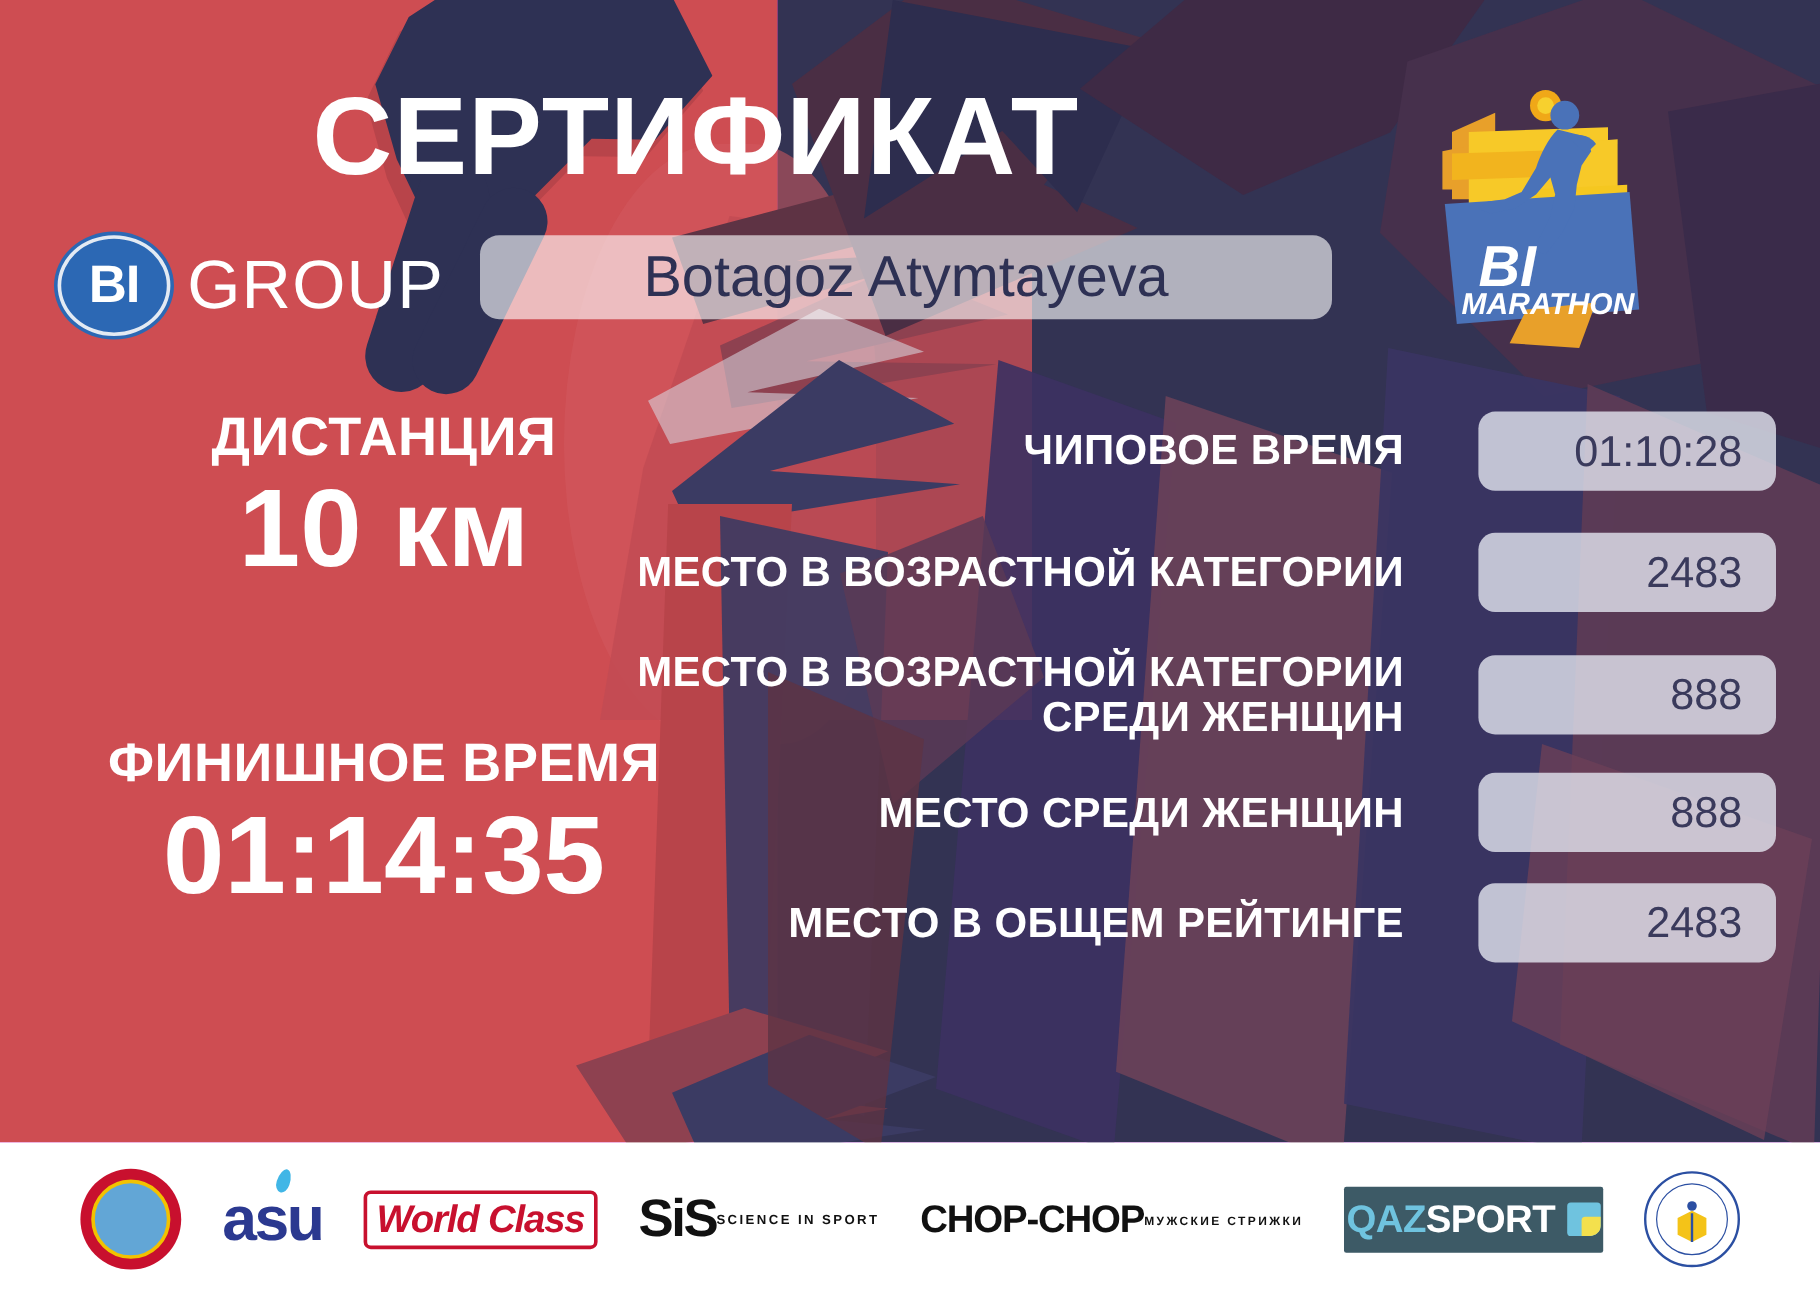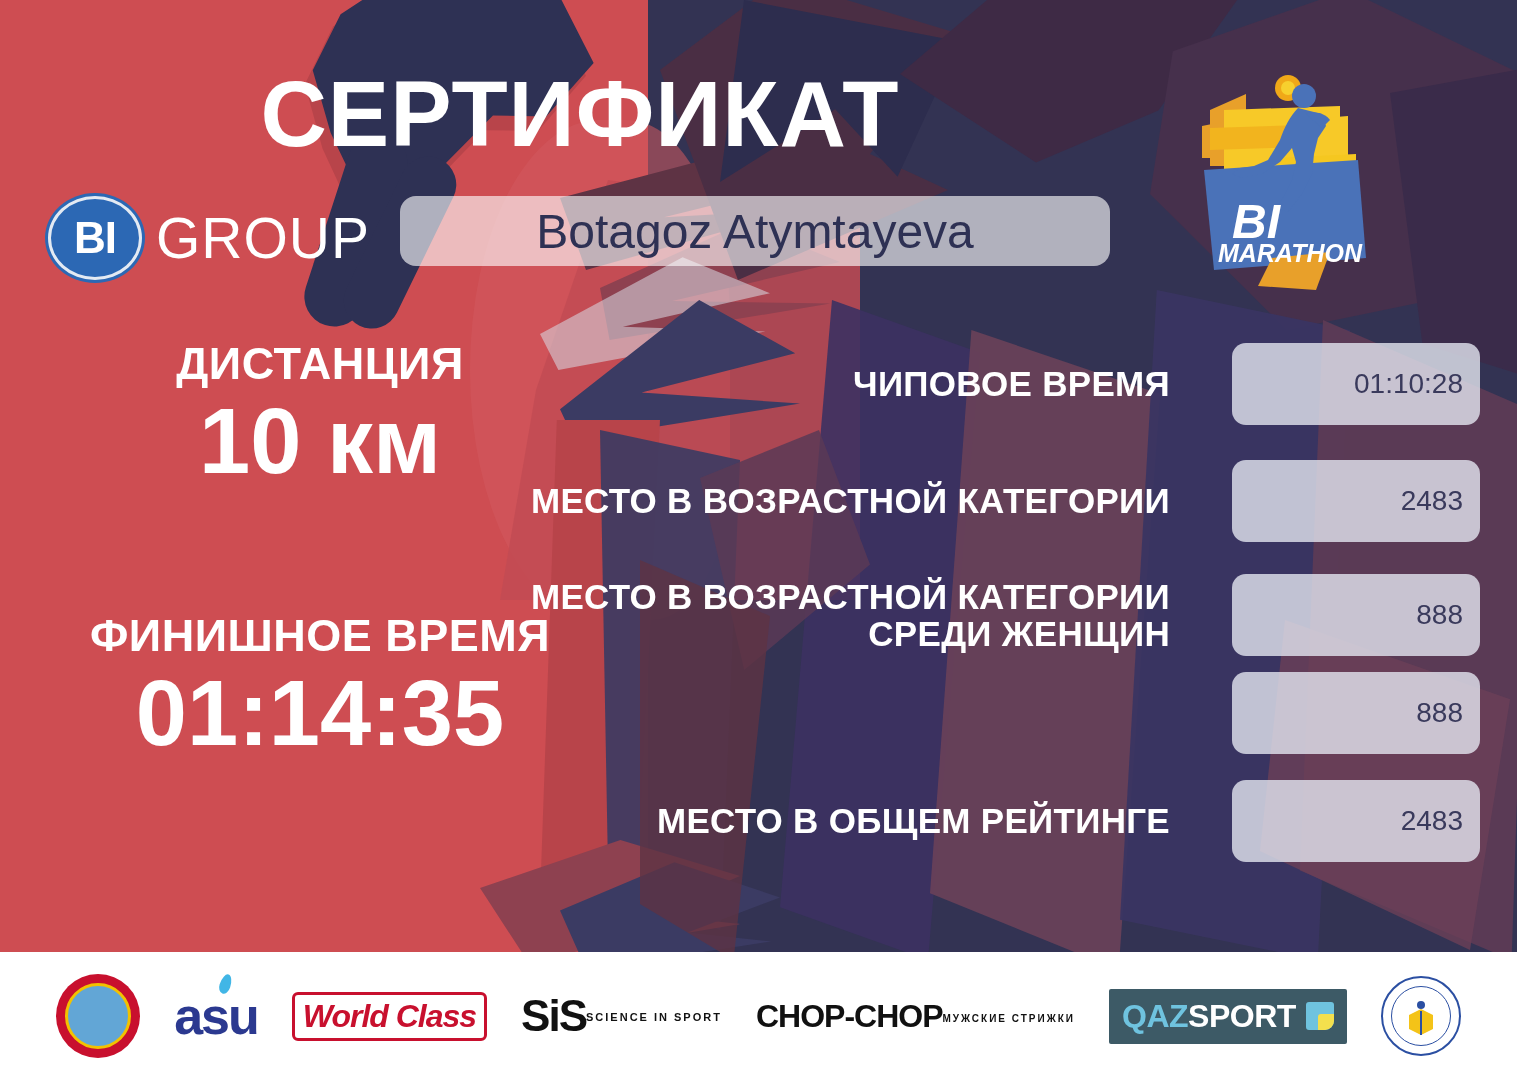--- a/index.html
+++ b/index.html
@@ -100,30 +100,30 @@
   .left-block-2{margin-top:122px;}
 
   
   .right-col{position:absolute;left:520px;top:343px;width:960px;}
   .row{display:flex;align-items:center;justify-content:flex-end;margin-bottom:22px;gap:40px;}
   .row-label{
     color:#fff;font-size:35px;font-weight:bold;line-height:1.06;
     text-align:right;letter-spacing:.3px;padding-right:22px;flex:1;
   }
   .row-pill{
-    width:248px;height:82px;flex:0 0 248px;
+    width:248px;height:66px;flex:0 0 248px;
     background:rgba(228,230,240,.80);
     border-radius:14px;
     display:flex;align-items:center;justify-content:flex-end;
-    padding-right:17px;box-sizing:border-box;
-    color:#3A3A5C;font-size:28px;font-weight:400;
+    padding-right:28px;box-sizing:border-box;
+    color:#3A3A5C;font-size:36px;font-weight:400;
   }
   .row.r1{margin-bottom:35px;}
   .row.r2{margin-bottom:32px;}
-  .row.r3{margin-bottom:16px;justify-content:space-between;}
+  .row.r3{margin-bottom:28px;justify-content:space-between;}
   .row.r4{margin-bottom:26px;}
 
   
   .bim{position:absolute;left:1180px;top:62px;width:210px;height:240px;}
 
   
   .spon{display:flex;align-items:center;justify-content:center;}
   .asu{color:#2B3990;font-size:52px;font-weight:bold;letter-spacing:-2px;position:relative;}
   .asu .drop{position:absolute;left:46px;top:-12px;width:11px;height:20px;background:#41B6E6;border-radius:50% 50% 50% 50%/60% 60% 40% 40%;transform:rotate(18deg);}
   .wc{
@@ -131,21 +131,21 @@
     color:#C8102E;font-style:italic;font-weight:bold;font-size:32px;
     letter-spacing:-1px;white-space:nowrap;
   }
   .sis-wrap{text-align:center;}
   .sis{color:#111;font-weight:bold;font-size:44px;letter-spacing:-2px;line-height:.95;}
   .sis-sub{color:#111;font-size:11px;font-weight:bold;letter-spacing:2px;margin-top:2px;}
   .chop-wrap{text-align:center;}
   .chop{color:#111;font-weight:bold;font-size:32px;letter-spacing:-1px;}
   .chop-sub{color:#111;font-size:10px;font-weight:bold;letter-spacing:2px;margin-top:4px;}
   .qaz{
-    background:#3D5A66;padding:9px 13px;border-radius:2px;
+    background:#3D5A66;padding:9px 2px;border-radius:2px;
     display:flex;align-items:center;gap:10px;
   }
   .qaz-t{font-size:32px;font-weight:bold;letter-spacing:-.5px;}
   .qaz-t .a{color:#6FC3DF;}
   .qaz-t .b{color:#fff;}
   .qaz-mark{width:28px;height:28px;background:#6FC3DF;border-radius:3px 3px 9px 3px;position:relative;overflow:hidden;}
   .qaz-mark:after{content:"";position:absolute;right:0;bottom:0;width:16px;height:16px;background:#F4E04D;border-radius:3px 0 7px 0;}
   .jastar{display:flex;align-items:center;gap:6px;}
   .jastar-t{color:#2B4FA2;font-style:italic;font-size:34px;font-weight:bold;line-height:1;position:relative;}
   .jastar-sub{color:#2B4FA2;font-size:12px;font-weight:bold;letter-spacing:1px;font-style:normal;}
@@ -249,20 +249,21 @@
       <div class="row-label">МЕСТО В ВОЗРАСТНОЙ КАТЕГОРИИ</div>
       <div class="row-pill">2483</div>
     </div>
 
     <div class="row r3">
       <div class="row-label">МЕСТО В ВОЗРАСТНОЙ КАТЕГОРИИ СРЕДИ ЖЕНЩИН</div>
       <div class="row-pill">888</div>
     </div>
 
     <div class="row r4">
+      <div class="row-label">МЕСТО СРЕДИ ЖЕНЩИН</div>
       <div class="row-pill">888</div>
     </div>
 
     <div class="row">
       <div class="row-label">МЕСТО В ОБЩЕМ РЕЙТИНГЕ</div>
       <div class="row-pill">2483</div>
     </div>
 
   </div>
 

